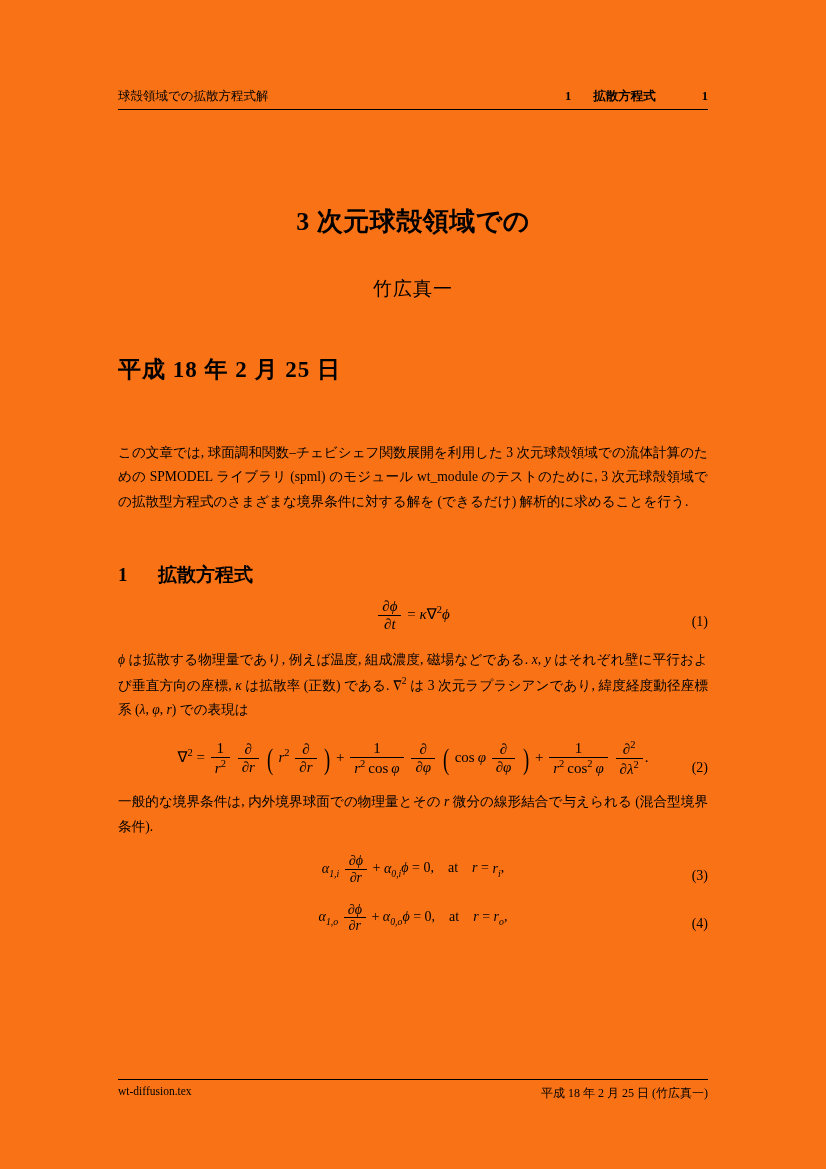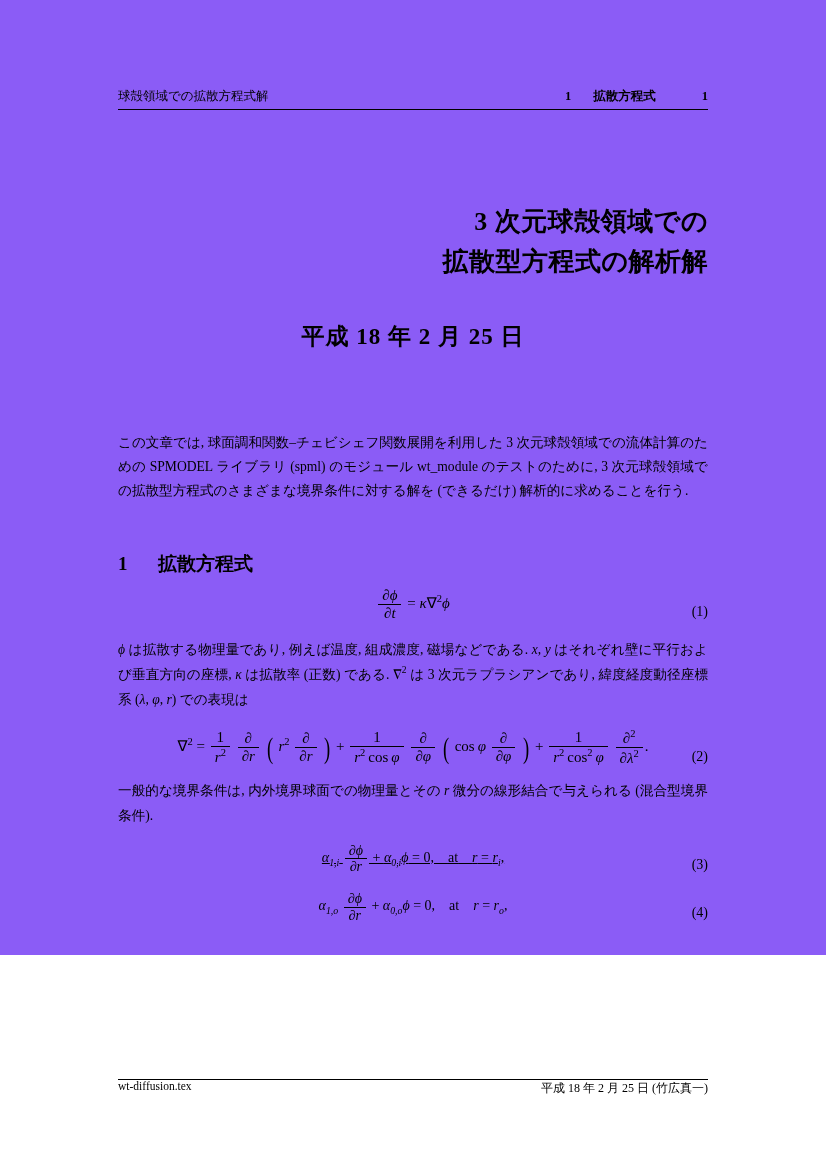--- a/index.html
+++ b/index.html
@@ -12,22 +12,22 @@
     height: 1169px;
     font-family: "Liberation Serif", serif;
     color: #000000;
     position: relative;
     overflow: hidden;
   }
   .page {
     position: absolute;
     left: 0; top: 0;
     width: 826px;
-    height: 955px;
-    background: #8b5cf6;
+    height: 1169px;
+    background: #f97316;
   }
   .content {
     position: absolute;
     left: 118px;
     top: 88px;
     width: 590px;
   }
 
   
   .runhead {
@@ -41,43 +41,43 @@
   }
   .runhead .rh-left { flex: 0 0 auto; }
   .runhead .rh-spacer { flex: 1 1 auto; }
   .runhead .rh-secnum { flex: 0 0 auto; font-weight: bold; margin-right: 22px; }
   .runhead .rh-sectitle { flex: 0 0 auto; font-weight: bold; }
   .runhead .rh-page { flex: 0 0 auto; font-weight: bold; margin-left: 46px; }
 
   
   .title {
     margin-top: 92px;
-    text-align: right;
+    text-align: center;
     font-size: 26px;
     font-weight: bold;
     line-height: 1.55;
     letter-spacing: 0.5px;
   }
   .author {
     margin-top: 34px;
     text-align: center;
     font-size: 19px;
     letter-spacing: 1px;
   }
   .date {
-    margin-top: 38px;
-    text-align: center;
+    margin-top: 52px;
+    text-align: left;
     font-size: 23px;
     font-weight: bold;
     letter-spacing: 1px;
   }
 
   
   .abstract {
-    margin-top: 79px;
+    margin-top: 56px;
     font-size: 13.6px;
     line-height: 1.78;
     text-align: justify;
   }
 
   
   .section-head {
     margin-top: 48px;
     font-size: 19px;
     font-weight: bold;
@@ -133,20 +133,21 @@
   .eqsmall { font-size: 14px; }
 
   
   .footer {
     position: absolute;
     left: 118px;
     top: 1079px;
     width: 590px;
     font-size: 11.5px;
     border-top: 1.1px solid #000;
+    padding-top: 5px;
     display: flex;
     justify-content: space-between;
   }
   .footer .f-right { font-size: 12px; }
 </style>
 </head>
 <body>
 
 <div class="page">
 
@@ -155,23 +156,23 @@
     <div class="runhead">
       <span class="rh-left">球殻領域での拡散方程式解</span>
       <span class="rh-spacer"></span>
       <span class="rh-secnum">1</span>
       <span class="rh-sectitle">拡散方程式</span>
       <span class="rh-page">1</span>
     </div>
 
     <div class="title">
       <div>3 次元球殻領域での</div>
-      <div>拡散型方程式の解析解</div>
-    </div>
-
+    </div>
+
+    <div class="author">竹広真一</div>
 
     <div class="date">平成 18 年 2 月 25 日</div>
 
     <div class="abstract">この文章では, 球面調和関数–チェビシェフ関数展開を利用した 3 次元球殻領域での流体計算のための SPMODEL ライブラリ (spml) のモジュール wt_module のテストのために, 3 次元球殻領域での拡散型方程式のさまざまな境界条件に対する解を (できるだけ) 解析的に求めることを行う.</div>
 
     <div class="section-head">
       <span class="sec-num">1</span>
       <span>拡散方程式</span>
     </div>
 
@@ -208,21 +209,21 @@
         <span class="mfrac"><span class="num">1</span><span class="den"><span class="mi">r</span><span class="sup">2</span> cos<span class="sup">2</span> <span class="mi">φ</span></span></span>
         <span class="mfrac"><span class="num">∂<span class="sup">2</span></span><span class="den">∂<span class="mi">λ</span><span class="sup">2</span></span></span>.
       </div>
       <span class="eqno">(2)</span>
     </div>
 
     <div class="body-par" style="margin-top:12px;">
       <span>一般的な境界条件は, 内外境界球面での物理量とその </span><span class="mi">r</span><span> 微分の線形結合で与えられる (混合型境界条件).</span>
     </div>
 
-    <div class="math-row" style="margin-top:14px;text-decoration:underline;">
+    <div class="math-row" style="margin-top:14px;">
       <div class="math-center eqsmall">
         <span class="mi">α<span class="sub">1,i</span></span>
         <span class="mfrac"><span class="num">∂<span class="mi">ϕ</span></span><span class="den">∂<span class="mi">r</span></span></span>
         + <span class="mi">α<span class="sub">0,i</span></span><span class="mi">ϕ</span> = 0,
         &nbsp;&nbsp;&nbsp;<span>at</span>&nbsp;&nbsp;&nbsp;
         <span class="mi">r</span> = <span class="mi">r<span class="sub">i</span></span>,
       </div>
       <span class="eqno">(3)</span>
     </div>
 

